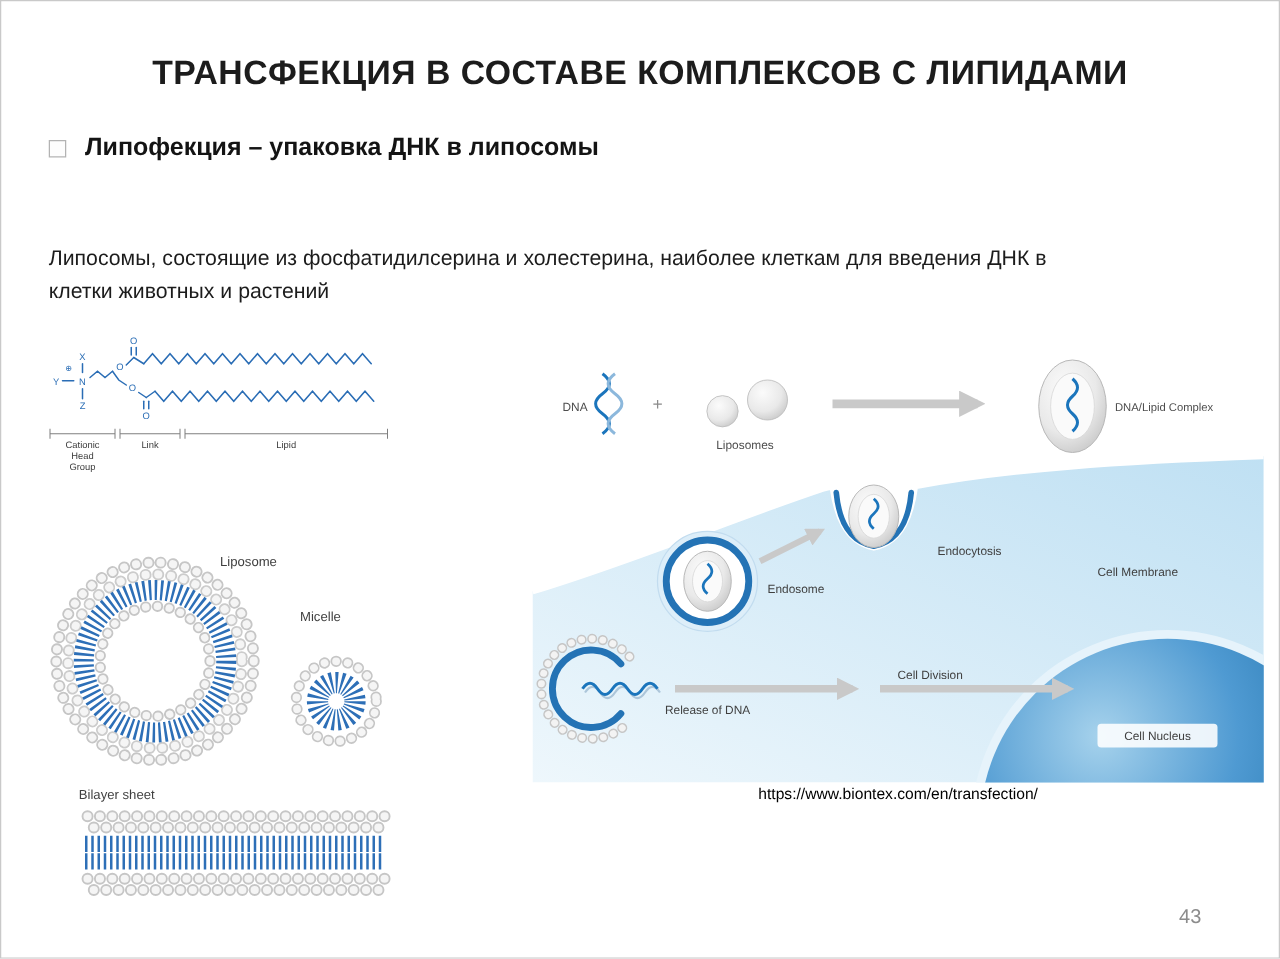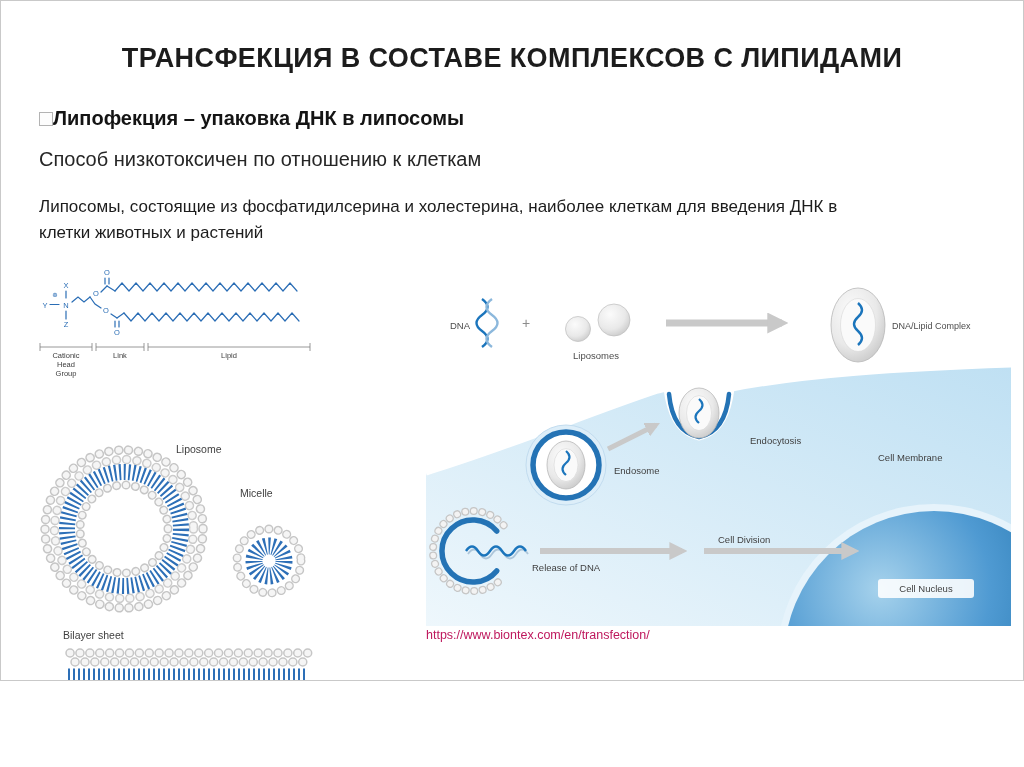--- a/index.html
+++ b/index.html
@@ -1,66 +1,65 @@
 <!DOCTYPE html>
 <html><head>
 <meta charset="utf-8">
 <style>
   html,body { margin:0; padding:0; background:#ffffff; }
   .slide {
-    position:relative; width:1024px; height:681px; box-sizing:border-box;
+    position:relative; width:1024px; height:767px; box-sizing:border-box;
     background:#ffffff; border:1px solid #c9c9c9; overflow:hidden;
     font-family:"Liberation Sans", sans-serif; color:#1f1f1f;
   }
   .title {
     position:absolute; top:42px; left:0; width:100%; text-align:center;
     font-size:27px; font-weight:bold; letter-spacing:0.4px; color:#1c1c1c;
   }
   .bullet-row {
     position:absolute; top:106px; left:38px;
-    display:flex; align-items:center; gap:0;justify-content:flex-end;
+    display:flex; align-items:center; gap:15px;justify-content:flex-end;
   }
   .bullet-square {
     width:12px; height:12px; border:1.5px solid #b3b3b3; display:inline-block;
     background:#fdfdfd; flex:0 0 auto;
   }
   .bullet-text { font-size:20px; font-weight:bold; color:#141414; }
   .subtitle {
     position:absolute; top:147px; left:38px;
     font-size:20px; color:#262626;
   }
   .paragraph {
     position:absolute; top:193px; left:38px; width:800px;
     font-size:17px; line-height:1.5; color:#1c1c1c;
   }
   .left-figure  { position:absolute; left:25px;  top:250px; }
   .right-figure { position:absolute; left:425px; top:252px; }
   .source-url {
-    position:absolute; top:627px; left:425px; width:585px; 
-    font-size:12.5px; color:#be185d;
+    position:absolute; top:627px; left:425px; width:585px; text-align:center;
+    font-size:12.5px; color:#000000;
   }
   .page-number {
     position:absolute; top:724px; right:62px;
     font-size:16px; color:#8c8c8c;
   }
   svg text { font-family:"Liberation Sans", sans-serif; }
 </style>
 </head>
 <body>
 
 <div class="slide">
 
   <div class="title">ТРАНСФЕКЦИЯ В СОСТАВЕ КОМПЛЕКСОВ С ЛИПИДАМИ</div>
 
   <div class="bullet-row">
     <span class="bullet-square"></span>
     <span class="bullet-text">Липофекция – упаковка ДНК в липосомы</span>
   </div>
 
-  <div class="subtitle">Способ низкотоксичен по отношению к клеткам</div>
 
   <div class="paragraph">Липосомы, состоящие из фосфатидилсерина и холестерина, наиболее клеткам для введения ДНК в клетки животных и растений</div>
 
   <svg class="left-figure" width="335" height="478" viewBox="0 0 335 478">
 
     <g stroke="#2a6db5" stroke-width="1.2" fill="none" stroke-linecap="round">
       <line x1="40" y1="40" x2="40" y2="47"></line>
       <line x1="24" y1="53.5" x2="33" y2="53.5"></line>
       <line x1="40" y1="60" x2="40" y2="68"></line>
       <path d="M46,51 l6,-5 6,5 6,-5"></path>

